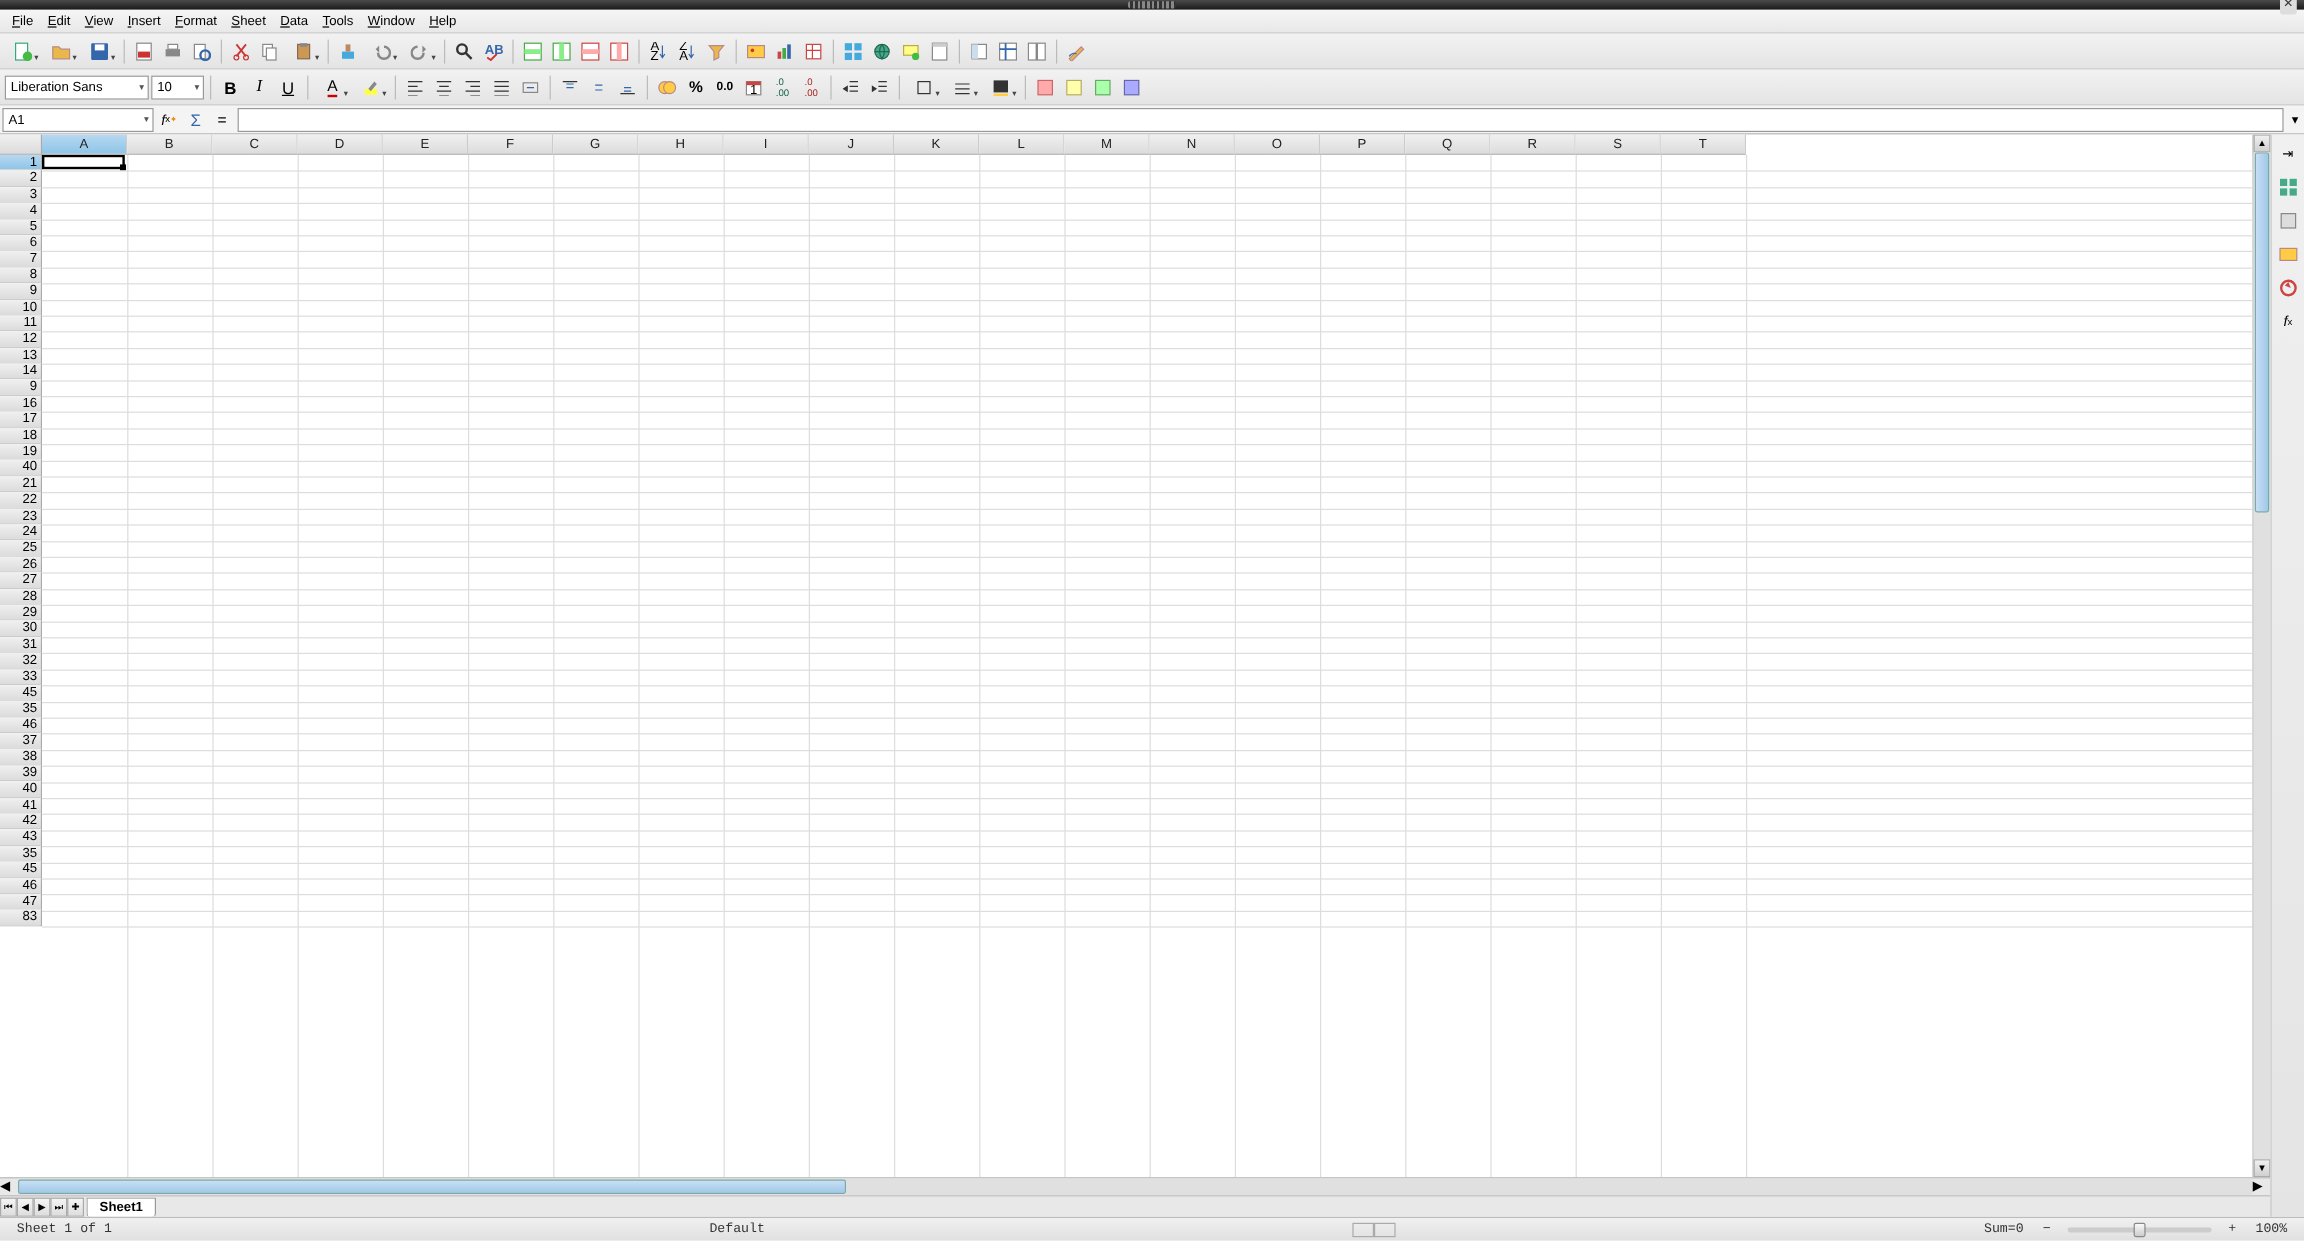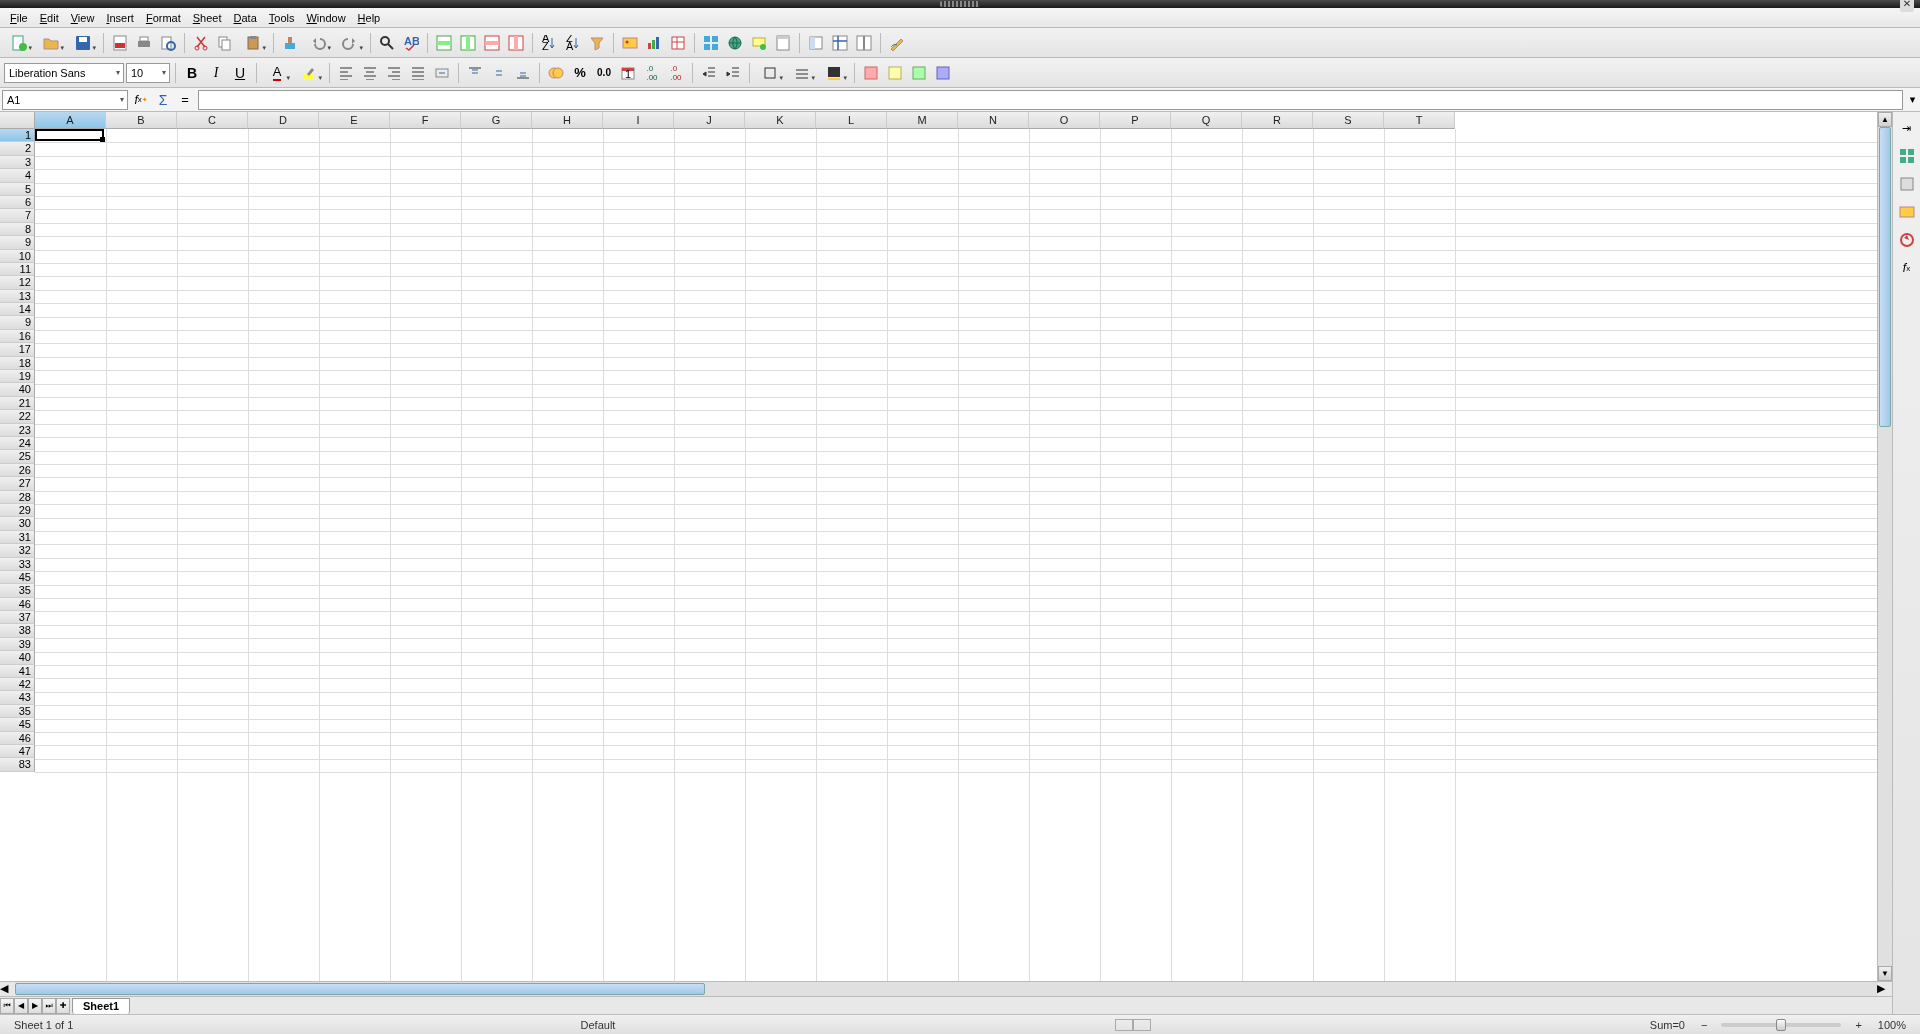--- a/index.html
+++ b/index.html
@@ -48,21 +48,21 @@
 .side-panel .sbtn { width:20px; height:20px; display:flex; align-items:center;justify-content:center; }
 .hscroll-row { height:15px; display:flex; background:#e8e8e8; border-top:1px solid #bbb;}
 .hscroll-row .track { flex:1; position:relative; background:#e0e0e0; }
 .hscroll-row .thumb { position:absolute; top:1px; bottom:1px; left:0; width:690px; background:linear-gradient(#c8dff5,#a0c8e8); border:1px solid #7aa; border-radius:2px;}
 .hscroll-row .arrow { width:15px; }
 .tabs-row { height:18px; display:flex; align-items:center; background:#e8e8e8; border-top:1px solid #bbb; }
 .tab-nav { display:flex; }
 .tab-nav .tn { width:14px; height:16px; border:1px solid #aaa; background:linear-gradient(#f5f5f5,#ddd); font-size:8px; display:flex; align-items:center;justify-content:center;}
 .sheet-tab { height:16px; padding:0 10px; background:#fff; border:1px solid #999; border-bottom:none; border-radius:0 0 3px 3px; margin-left:2px; font-weight:bold; display:flex;align-items:center;}
 .statusbar { height:20px; background:linear-gradient(#f0f0f0,#e0e0e0); border-top:1px solid #bbb; display:flex; align-items:center; padding:0 6px; font-size:11px; color:#333; }
-.statusbar .seg { padding:0 8px; }
+.statusbar .seg { padding:0 8px;font-family:Liberation Mono, monospace; }
 .statusbar .spacer { flex:1; }
 .zslider { width:120px; height:4px; background:#ccc; border-radius:2px; position:relative; margin:0 6px;}
 .zslider::before { content:""; position:absolute; left:50%; top:-3px; width:2px; height:10px; background:#888;}
 .zslider .knob{ position:absolute; left:50%; top:-4px; width:10px; height:12px; background:linear-gradient(#fafafa,#ccc); border:1px solid #888; border-radius:2px; transform:translateX(-50%);}
 svg { display:block; }
 </style>
 </head>
 <body>
 
 <div class="titlebar">

